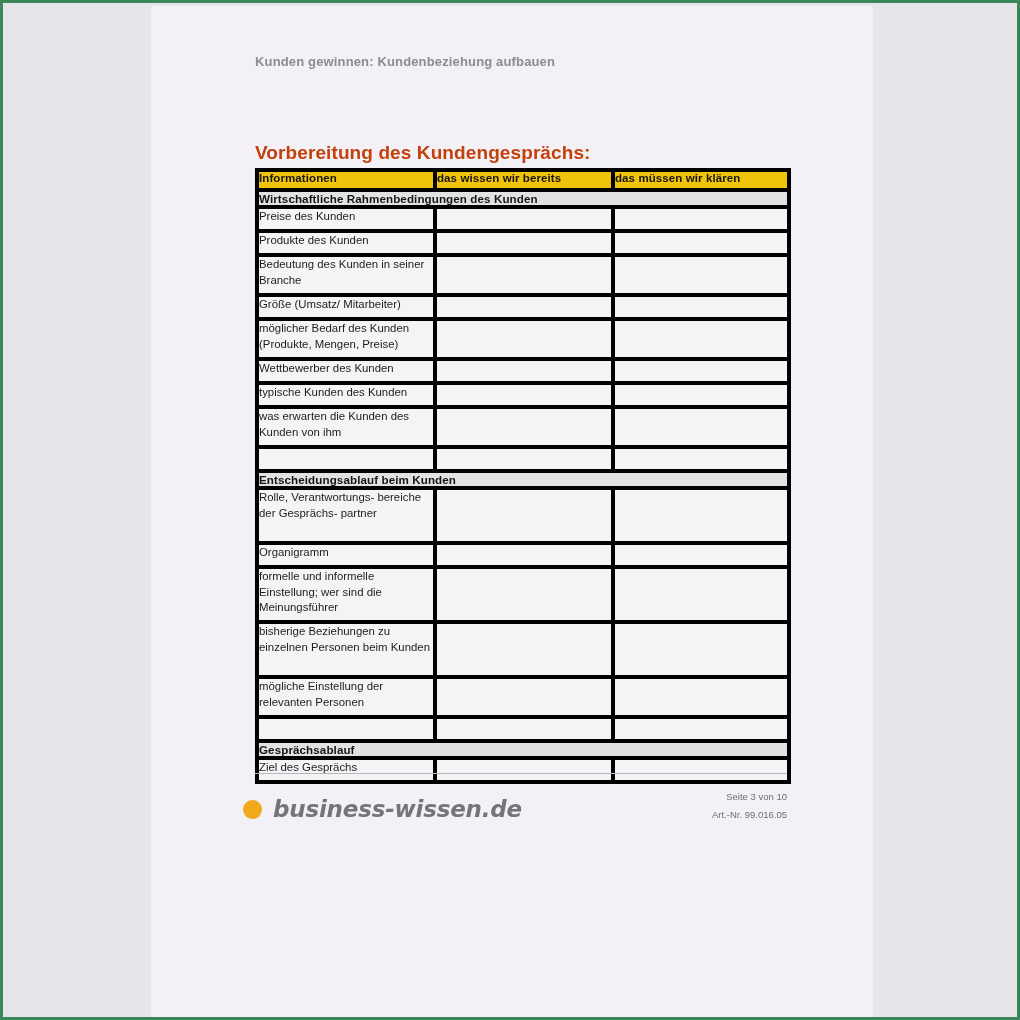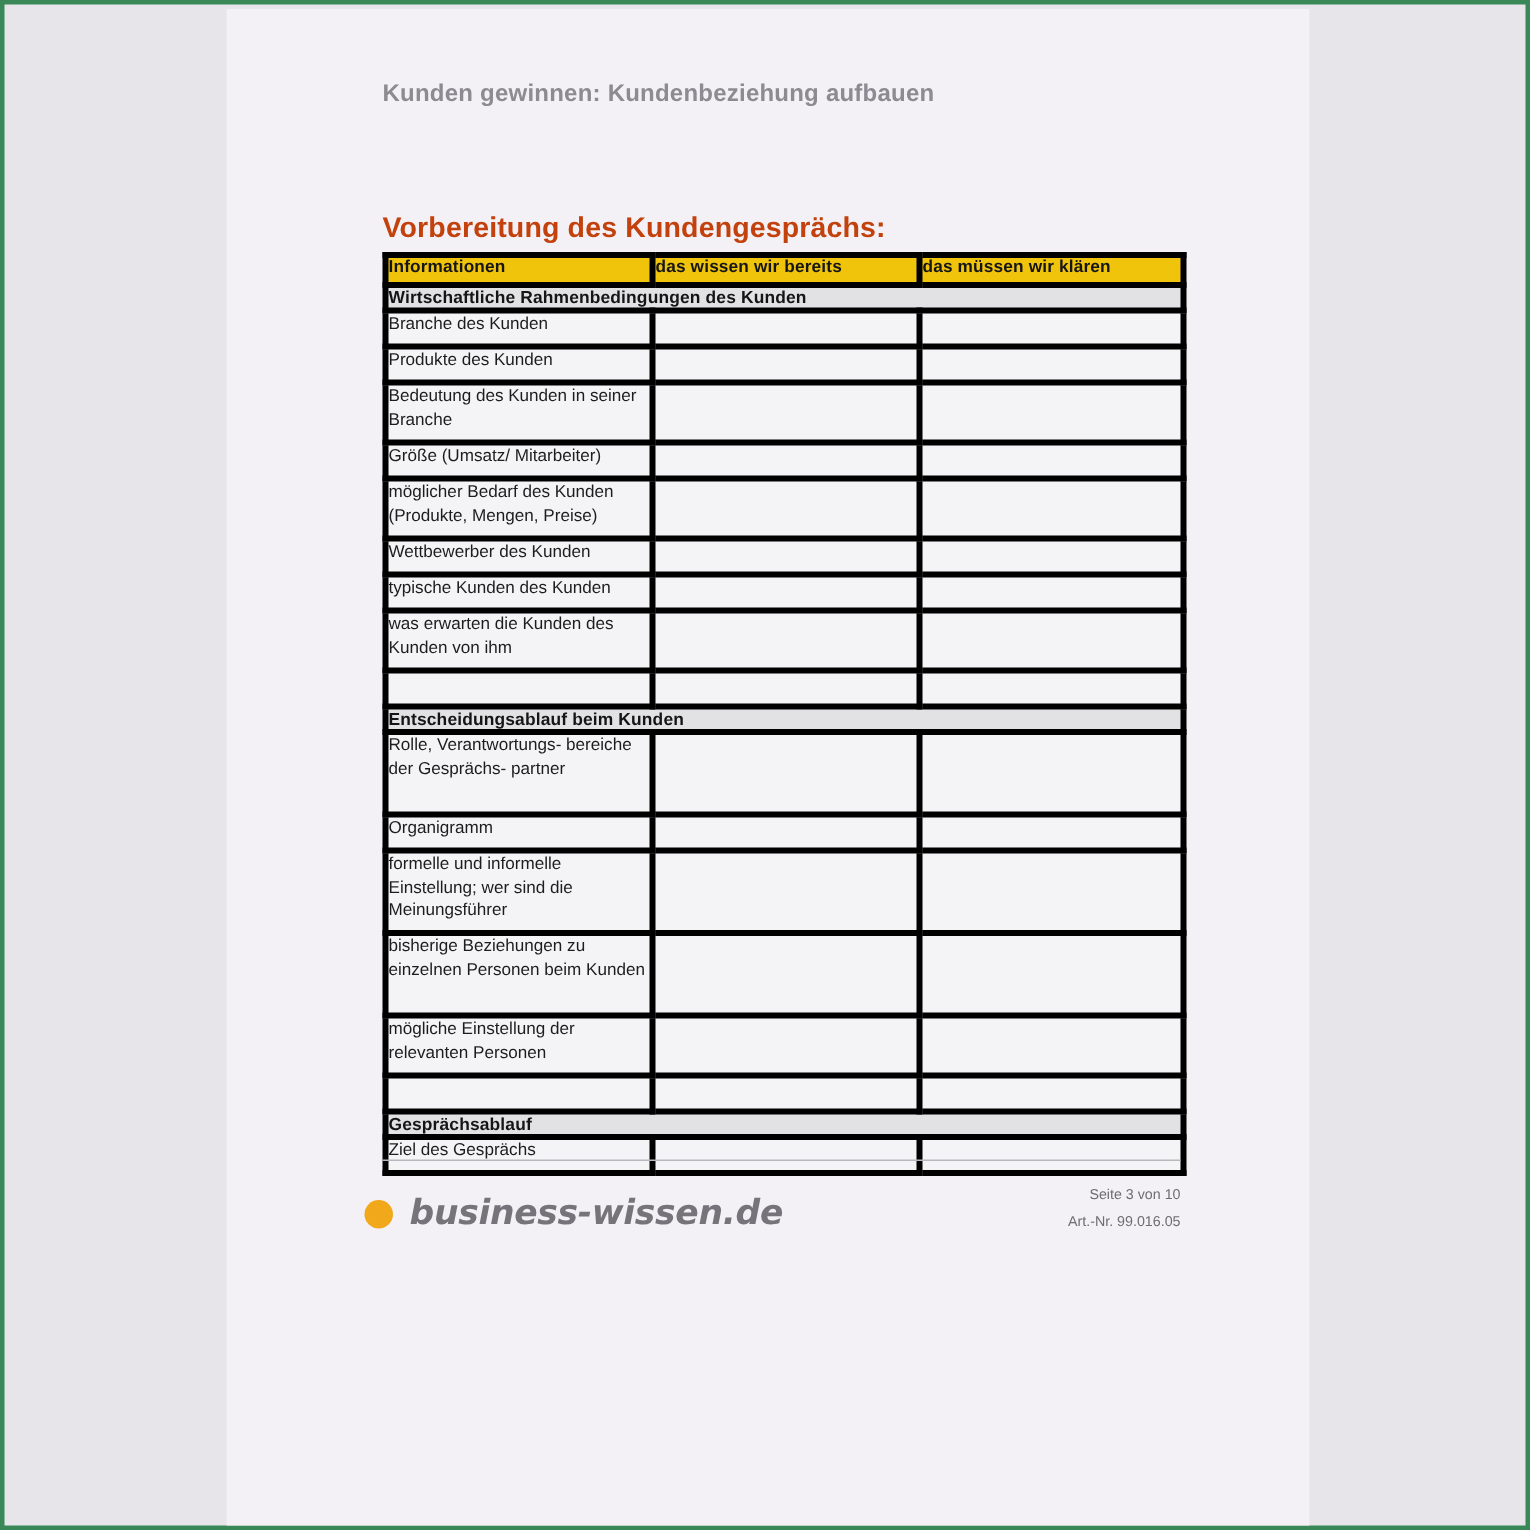--- a/index.html
+++ b/index.html
@@ -40,21 +40,21 @@
 
   #page-inner {
     position: absolute;
     left: 0; top: 0; right: 0; bottom: 0;
   }
 
   .running-head {
     position: absolute;
     left: 104px;
     top: 48px;
-    font-size: 16px;
+    font-size: 13px;
     font-weight: bold;
     color: #8d8a92;
     letter-spacing: 0.15px;
     white-space: nowrap;
   }
 
   .doc-title {
     position: absolute;
     left: 104px;
     top: 136px;
@@ -190,21 +190,21 @@
             <th>Informationen</th>
             <th>das wissen wir bereits</th>
             <th>das müssen wir klären</th>
           </tr>
         </thead>
         <tbody id="table-body">
             <tr class="section-row">
               <td colspan="3">Wirtschaftliche Rahmenbedingungen des Kunden</td>
             </tr>
             <tr class="item-row h1">
-              <td class="label-cell">Branche des Kunden</td>
+              <td class="label-cell">Preise des Kunden</td>
               <td class="blank-cell"></td>
               <td class="blank-cell"></td>
             </tr>
             <tr class="item-row h1">
               <td class="label-cell">Produkte des Kunden</td>
               <td class="blank-cell"></td>
               <td class="blank-cell"></td>
             </tr>
             <tr class="item-row h2">
               <td class="label-cell">Bedeutung des Kunden in seiner Branche</td>

